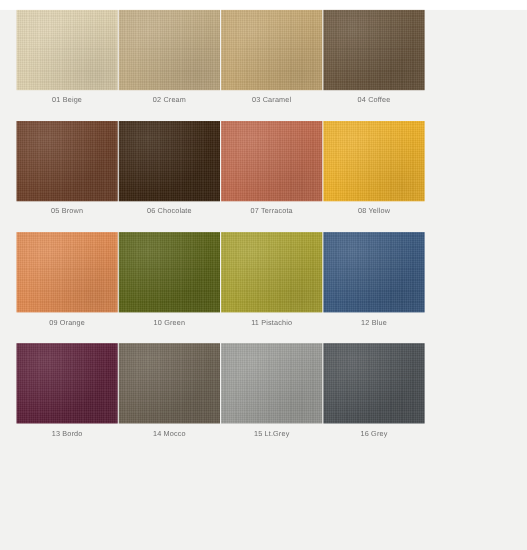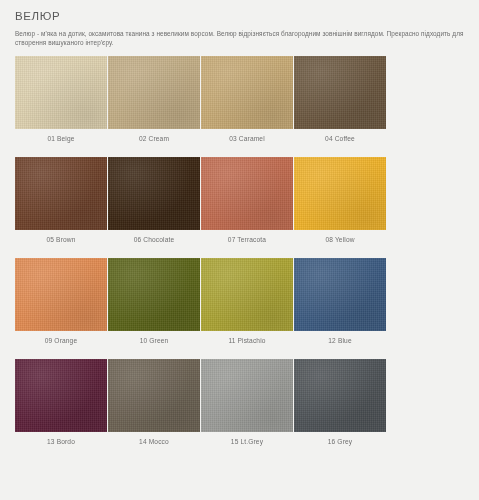--- a/index.html
+++ b/index.html
@@ -78,27 +78,20 @@
     padding: 5px 0 13px 0;
     letter-spacing: 0.15px;
     white-space: nowrap;
   }
 </style>
 </head>
 <body>
 
 <div id="page" style="background: rgb(242, 242, 240);">
 
-  <div class="header">
-    <h1 class="section-title">ВЕЛЮР</h1>
-    <p class="section-desc">
-      <span>Велюр - м'яка на дотик, оксамитова тканина з невеликим ворсом. Велюр відрізняється благородним зовнішнім виглядом. Прекрасно підходить</span>
-      <span>для створення вишуканого інтер'єру.</span>
-    </p>
-  </div>
 
   <div class="swatch-grid">
       <div class="swatch-cell">
         <div class="swatch-chip" style="background-color: rgb(221, 208, 174);"></div>
         <div class="swatch-label">01 Beige</div>
       </div>
       <div class="swatch-cell">
         <div class="swatch-chip" style="background-color: rgb(193, 172, 132);"></div>
         <div class="swatch-label">02 Cream</div>
       </div>

